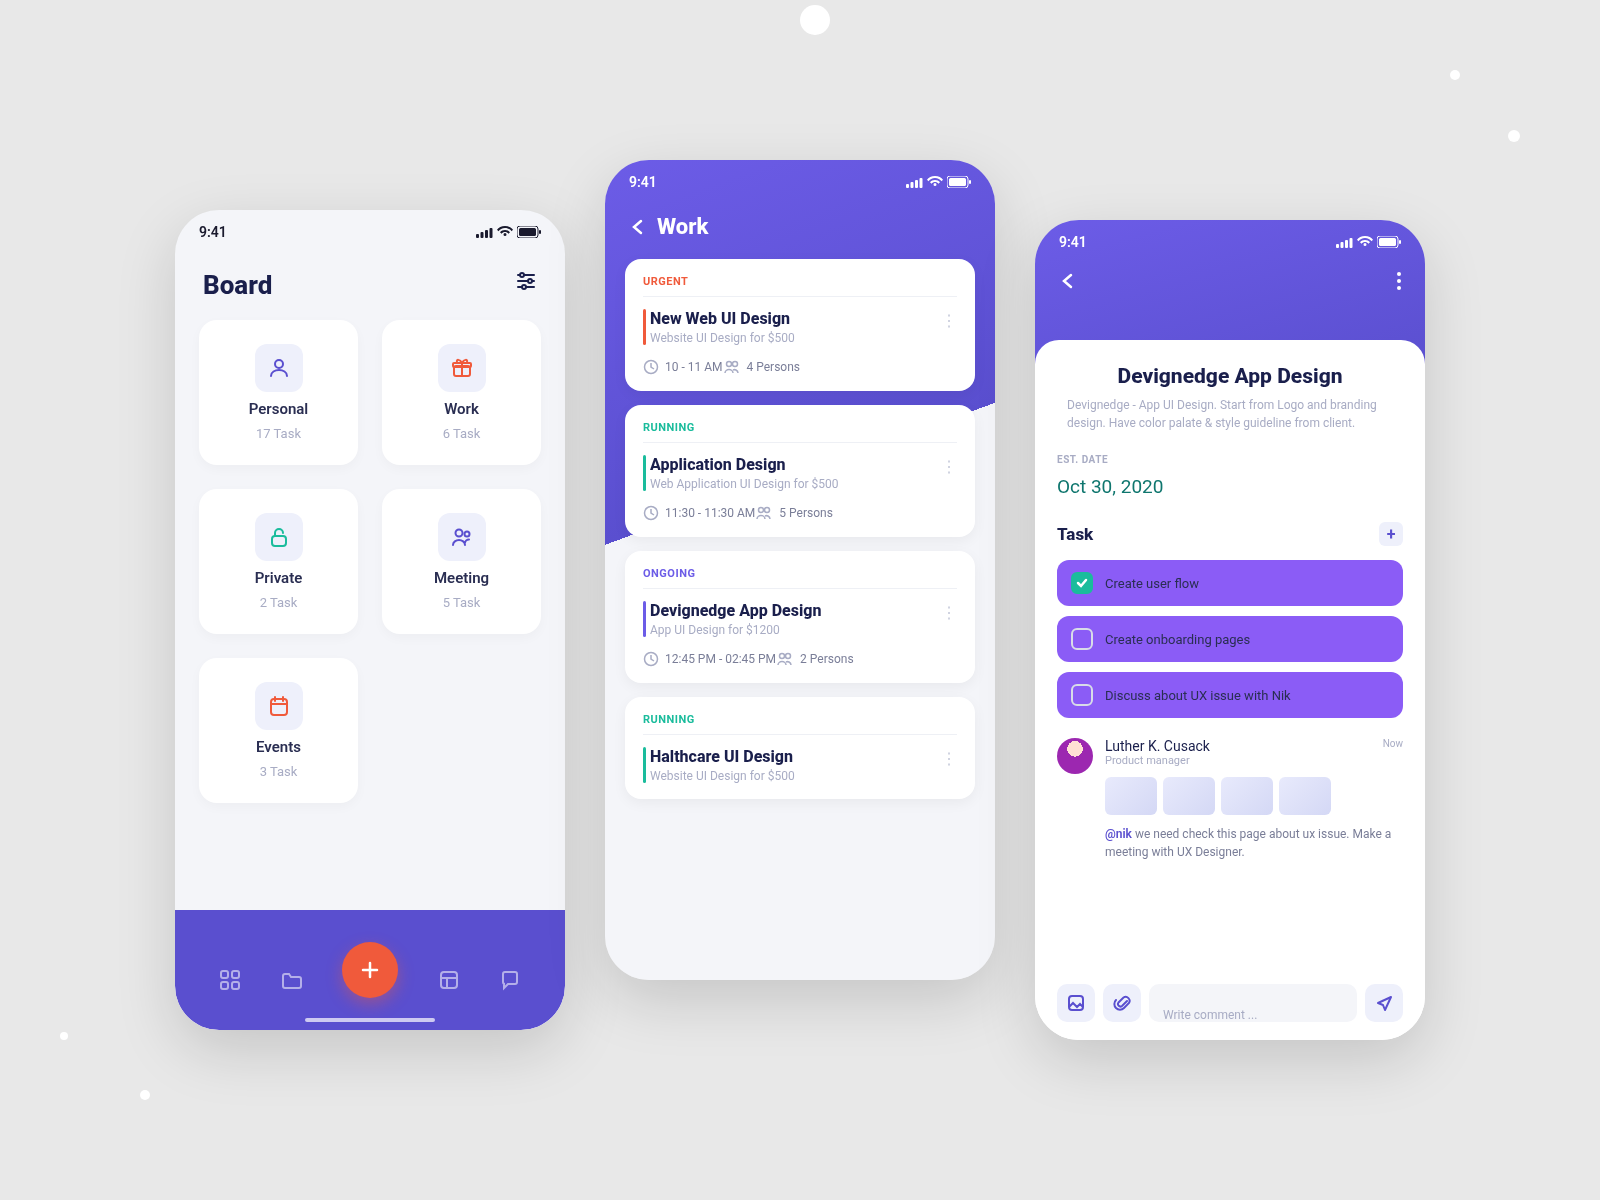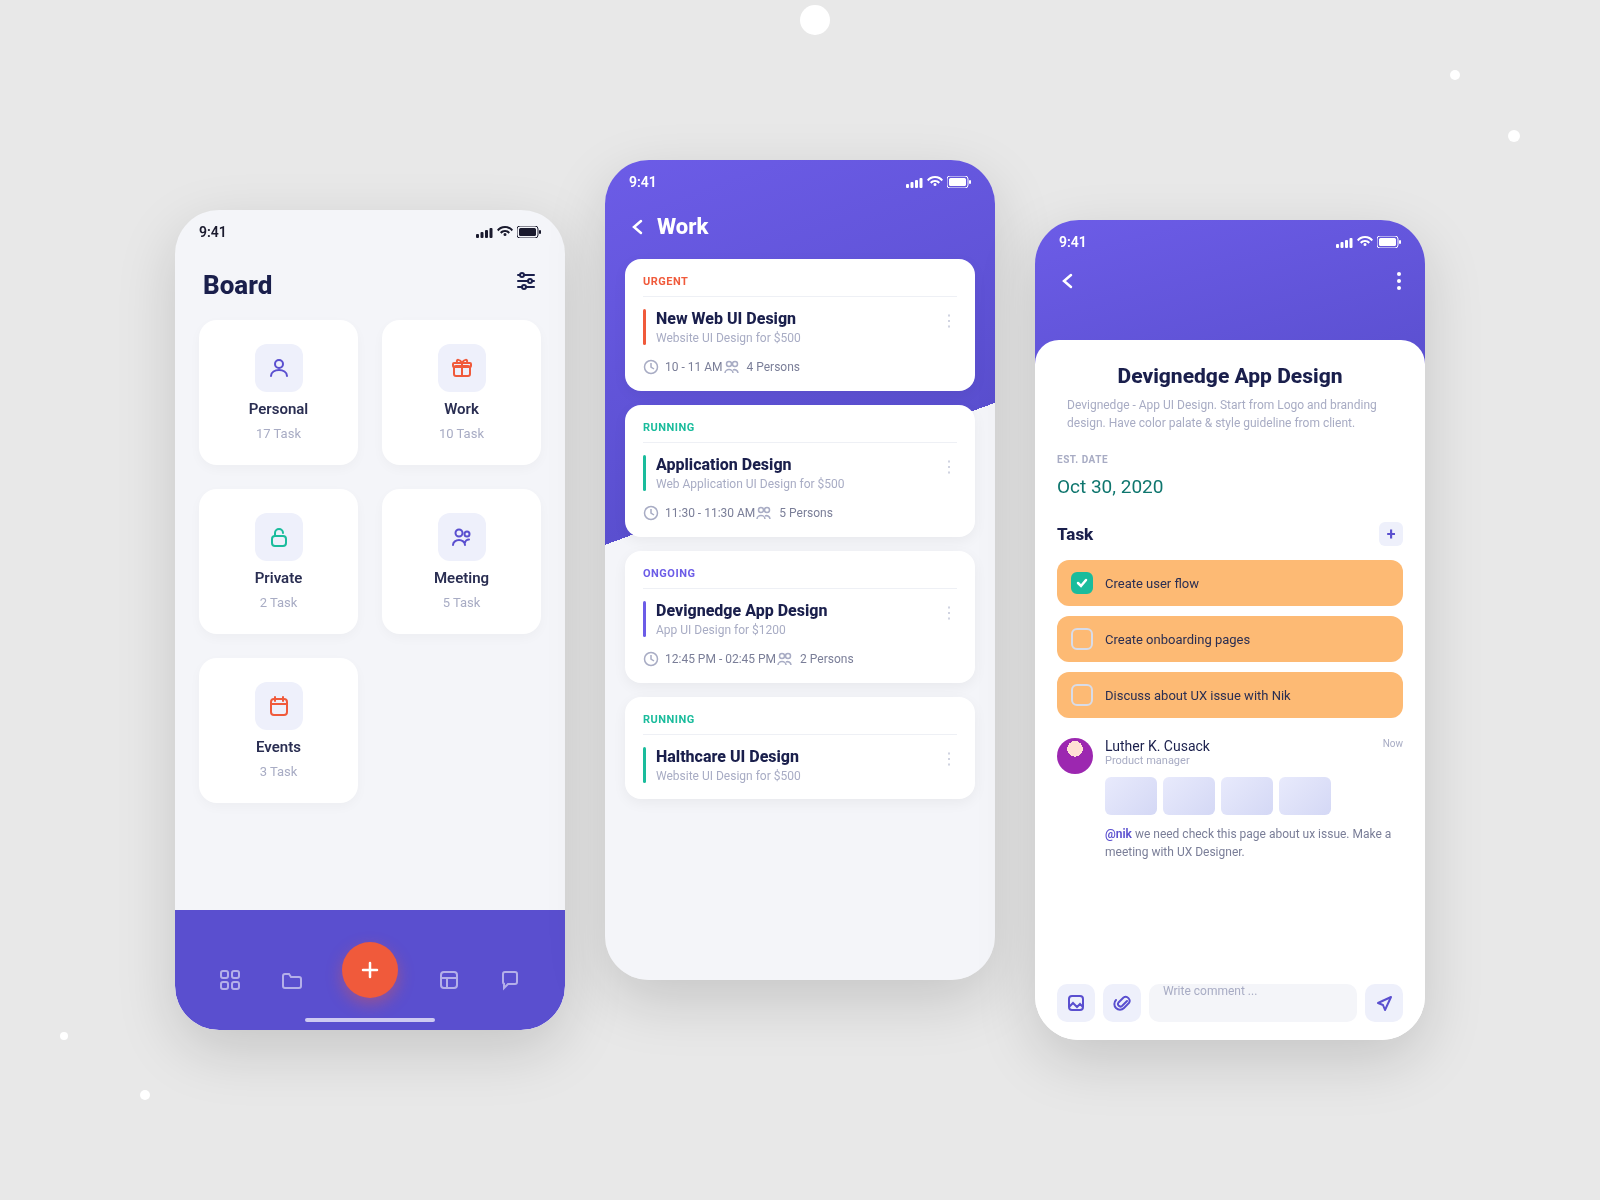--- a/index.html
+++ b/index.html
@@ -25,21 +25,21 @@
 .phone2{background:linear-gradient(160deg,#6c5ce7 0%,#5a4fcf 40%,#f4f5f9 40%)}
 .phone2 .status-bar{color:#fff}
 .p2-header{display:flex;align-items:center;gap:10px;padding:10px 24px 20px;color:#fff}
 .p2-title{font-size:22px;font-weight:800}
 .p2-list{padding:0 20px;display:flex;flex-direction:column;gap:14px}
 .p2-card{background:#fff;border-radius:16px;padding:16px 18px;box-shadow:0 4px 14px rgba(0,0,0,.05)}
 .p2-section-label{font-size:11px;font-weight:700;letter-spacing:.5px;padding-bottom:8px;border-bottom:1px solid #eef0f5;margin-bottom:12px}
 .lbl-urgent{color:#f05a3b}
 .lbl-running{color:#1abc9c}
 .lbl-ongoing{color:#6c5ce7}
-.p2-task{display:flex;gap:10px;position:relative}
+.p2-task{display:flex;gap:4px;position:relative}
 .p2-bar{width:3px;border-radius:2px;align-self:stretch}
 .p2-task-body{flex:1}
 .p2-task-title{font-size:16px;font-weight:800;color:#1a1f4c}
 .p2-task-sub{font-size:12px;color:#a8acc4;margin-top:3px}
 .p2-meta{display:flex;align-items:center;gap:0;margin-top:14px;font-size:12px;color:#7a7e98}
 .p2-meta span{display:flex;align-items:center;gap:6px}
 .p2-dots{position:absolute;right:0;top:2px;color:#c8ccdc}
 .phone3{background:linear-gradient(165deg,#6c5ce7 0%,#5a4fcf 28%,#fff 28%)}
 .phone3 .status-bar{color:#fff}
 .p3-header{display:flex;justify-content:space-between;align-items:center;padding:8px 24px 24px;color:#fff}
@@ -52,38 +52,38 @@
 .p3-avatars{display:flex;gap:6px}
 .avatar{width:30px;height:30px;border-radius:50%}
 .av1{background:radial-gradient(circle at 50% 30%,#ffe0d4 25%,#f06292 25%)}
 .av2{background:radial-gradient(circle at 50% 30%,#ffe0d4 25%,#ef5350 25%)}
 .av3{background:radial-gradient(circle at 50% 30%,#ffe0d4 25%,#4db6ac 25%)}
 .p3-date{font-size:19px;font-weight:400;color:#0f766e}
 .p3-task-head{display:flex;justify-content:space-between;align-items:center;margin-top:24px}
 .p3-task-head h3{font-size:17px;font-weight:800;color:#1a1f4c}
 .p3-add{width:24px;height:24px;border-radius:6px;background:#eef0fb;color:#5a4fcf;display:flex;align-items:center;justify-content:center;font-size:16px;font-weight:700}
 .p3-tasks{display:flex;flex-direction:column;gap:10px;margin-top:14px}
-.p3-task{background:#fdba74;border-radius:12px;padding:12px 14px;display:flex;align-items:center;gap:12px;font-size:13px;color:#2a2e52}
+.p3-task{background:#8b5cf6;border-radius:12px;padding:12px 14px;display:flex;align-items:center;gap:12px;font-size:13px;color:#2a2e52}
 .p3-check{width:22px;height:22px;border-radius:6px;border:2px solid #d8dce8;display:flex;align-items:center;justify-content:center}
 .p3-check.done{background:#1abc9c;border-color:#1abc9c;color:#fff}
 .p3-comment{margin-top:20px;display:flex;gap:12px}
 .p3-comment .avatar{width:36px;height:36px;flex-shrink:0}
 .av4{background:radial-gradient(circle at 50% 30%,#ffe0d4 25%,#9c27b0 25%)}
 .p3-comment-body{flex:1}
 .p3-c-head{display:flex;justify-content:space-between;align-items:flex-start}
 .p3-c-name{font-size:14px;font-weight:400;color:#1a1f4c}
 .p3-c-role{font-size:11px;color:#a8acc4}
 .p3-c-time{font-size:10px;color:#a8acc4}
 .p3-attach{display:flex;gap:6px;margin-top:10px}
 .p3-thumb{width:52px;height:38px;border-radius:6px;background:linear-gradient(135deg,#e8eafc,#d4d8f5)}
 .p3-c-text{font-size:12px;color:#7a7e98;margin-top:10px;line-height:1.5}
 .p3-c-text .mention{color:#5a4fcf;font-weight:600}
 .p3-input-bar{position:absolute;bottom:18px;left:22px;right:22px;display:flex;align-items:center;gap:8px}
 .p3-ibtn{width:38px;height:38px;border-radius:10px;background:#eef0fb;color:#5a4fcf;display:flex;align-items:center;justify-content:center;flex-shrink:0}
-.p3-input{flex:1;height:38px;border-radius:10px;background:#f4f5f9;padding:0 14px;font-size:12px;color:#a8acc4;display:flex;align-items:flex-start}
+.p3-input{flex:1;height:38px;border-radius:10px;background:#f4f5f9;padding:0 14px;font-size:12px;color:#a8acc4;display:flex;align-items:flex-end}
 </style>
 </head>
 <body>
 
 <div class="dot" style="width:30px;height:30px;top:5px;left:800px"></div>
 <div class="dot" style="width:10px;height:10px;top:70px;right:140px"></div>
 <div class="dot" style="width:12px;height:12px;top:130px;right:80px"></div>
 <div class="dot" style="width:8px;height:8px;bottom:160px;left:60px"></div>
 <div class="dot" style="width:10px;height:10px;bottom:100px;left:140px"></div>
 
@@ -132,21 +132,21 @@
     <div class="p1-card">
       <div class="p1-icon">
           <svg width="24" height="24" fill="none" stroke="#f05a3b" stroke-width="2" stroke-linecap="round">
             <rect x="4" y="10" width="16" height="10" rx="2"></rect>
             <rect x="3" y="7" width="18" height="4" rx="1"></rect>
             <line x1="12" y1="7" x2="12" y2="20"></line>
             <path d="M12 7C10 3 6 3 7 6M12 7c2-4 6-4 5-1"></path>
           </svg>
         </div>
       <div class="p1-card-title">Work</div>
-      <div class="p1-card-sub">10 Task</div>
+      <div class="p1-card-sub">6 Task</div>
     </div>
     <div class="p1-card">
       <div class="p1-icon">
           <svg width="24" height="24" fill="none" stroke="#1abc9c" stroke-width="2" stroke-linecap="round">
             <rect x="5" y="11" width="14" height="10" rx="3"></rect>
             <path d="M8 11V8a4 4 0 018 0"></path>
           </svg>
         </div>
       <div class="p1-card-title">Private</div>
       <div class="p1-card-sub">2 Task</div>

